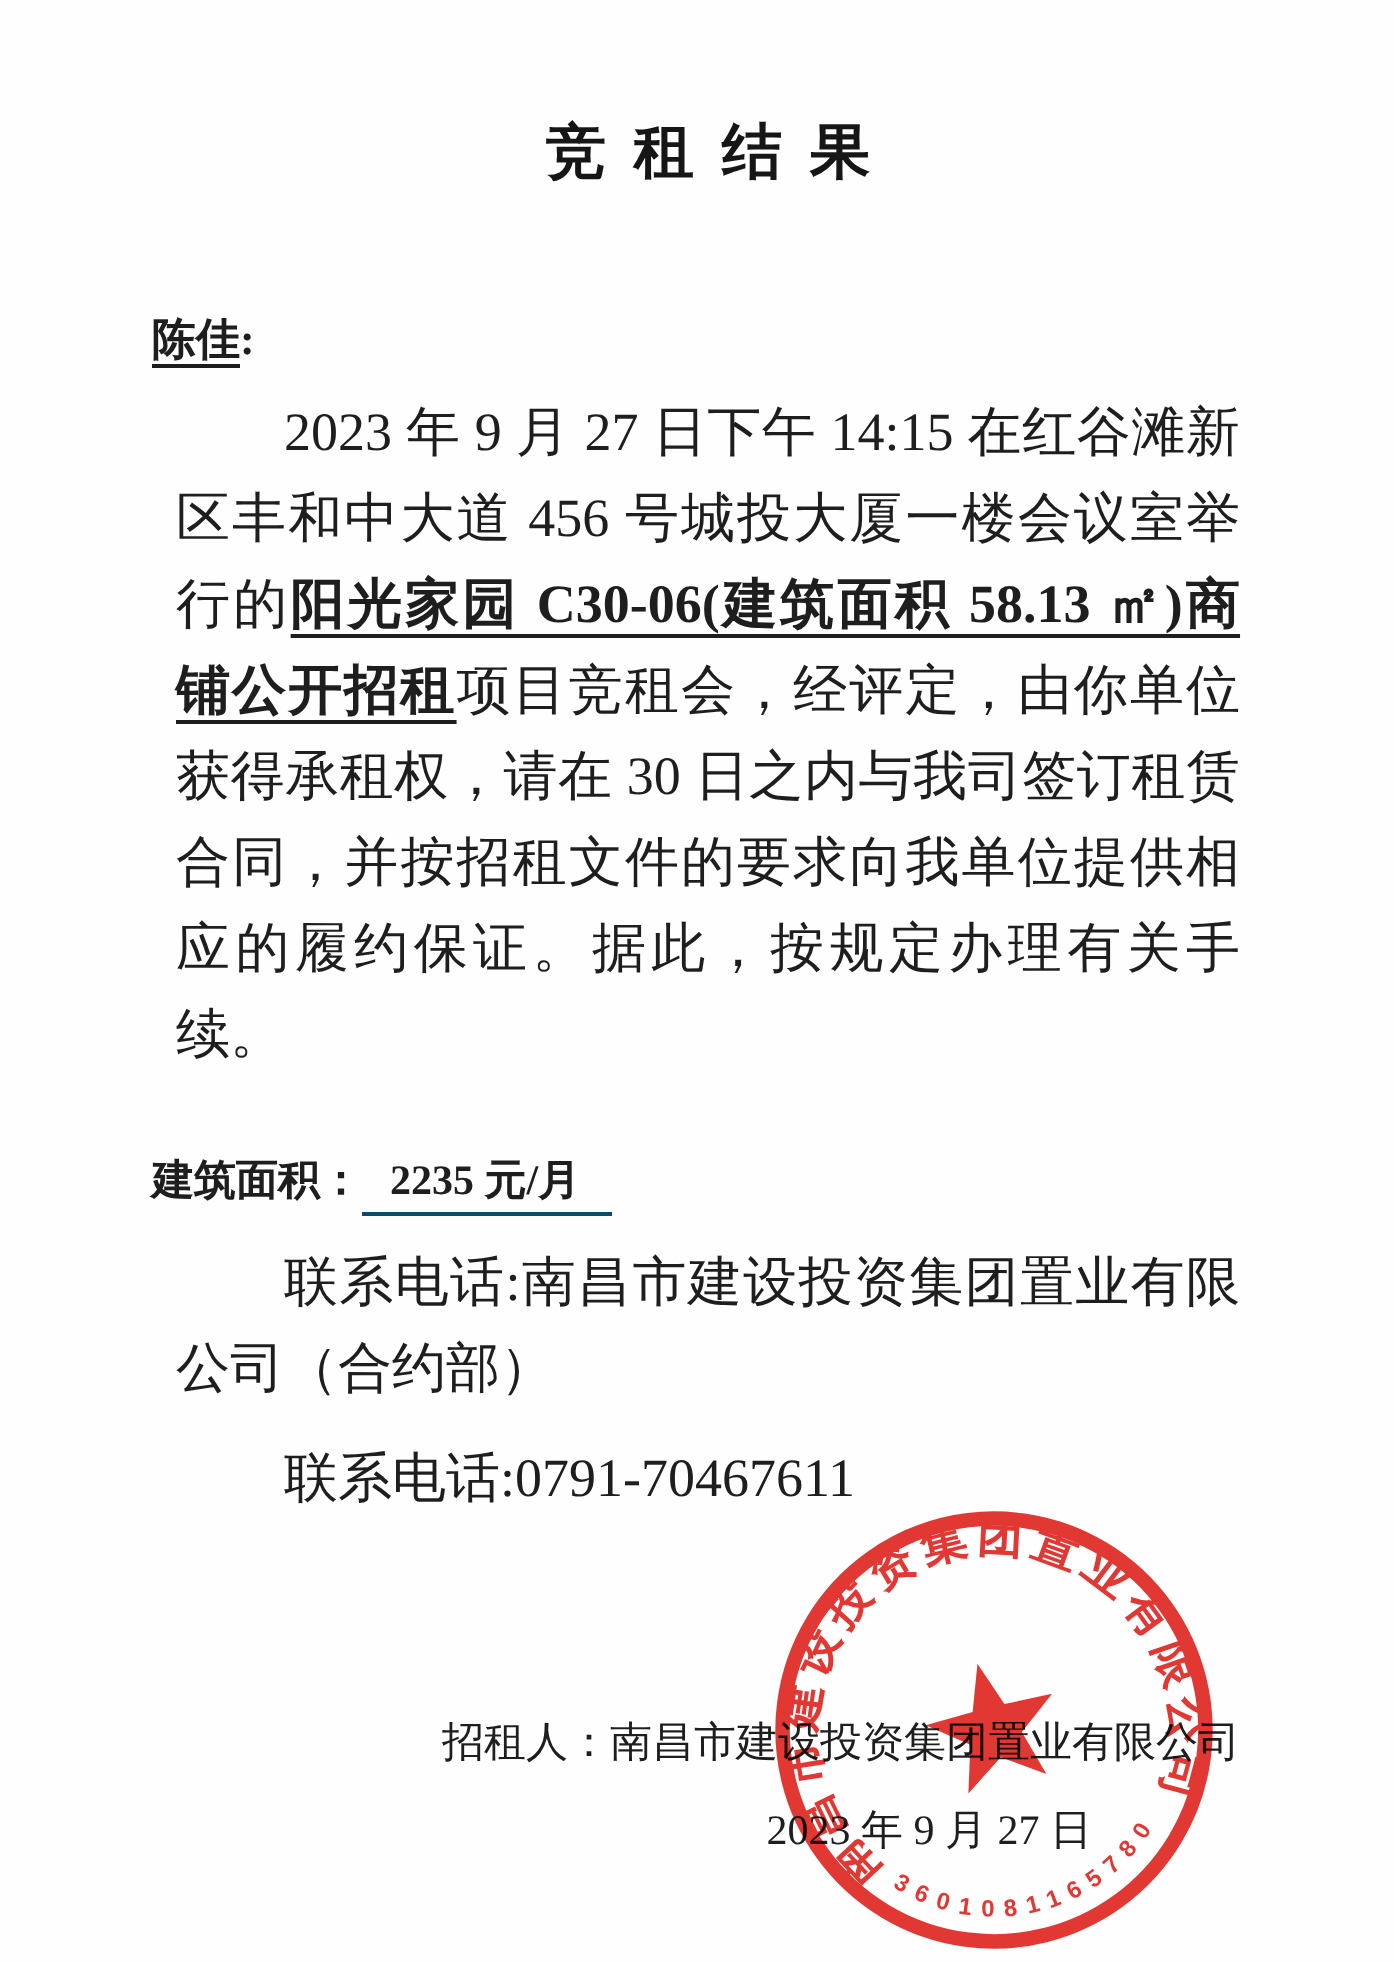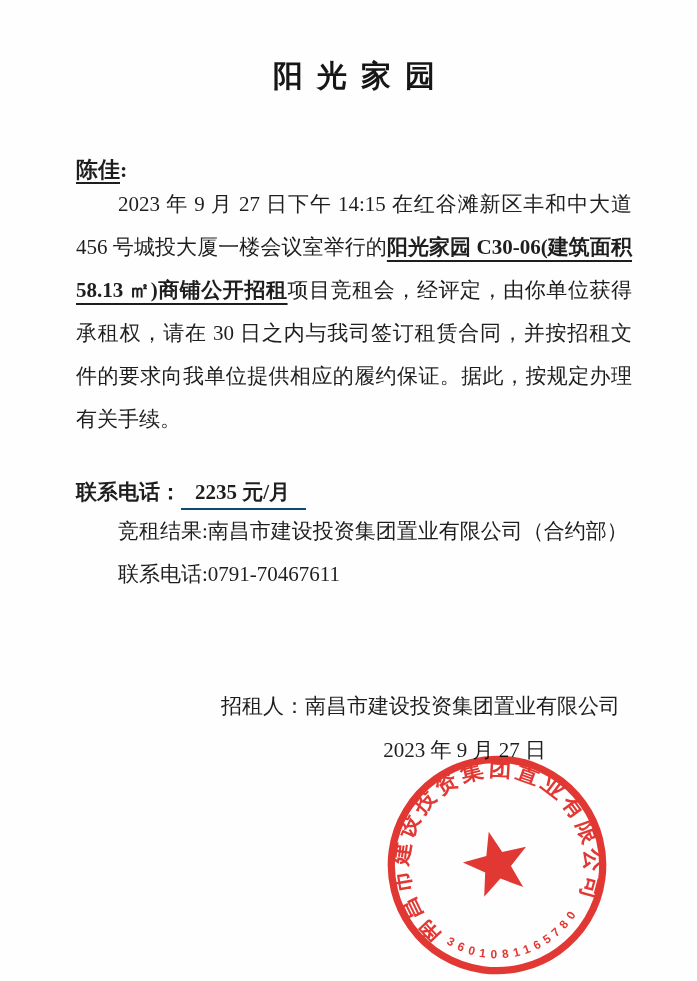--- a/index.html
+++ b/index.html
@@ -31,22 +31,22 @@
     font-weight:700;
     line-height:26px;
   }
   .recipient .name{
     text-decoration:underline;
     text-underline-offset:5px;
     text-decoration-thickness:1.5px;
     text-align:right;
   }
   p.body{
-    margin:0;
-    font-size:21px;
+    margin:12px;
+    font-size:27px;
     line-height:43px;
     text-align:justify;
   }
   .para1{margin-top:12px;}
   .indent{text-indent:2em;}
   .project{
     font-weight:700;
     text-decoration:underline;
     text-underline-offset:6px;
     text-decoration-thickness:1.8px;
@@ -94,30 +94,30 @@
   }
   .seal .ring-text{font-size:22px;letter-spacing:3.5px;}
   .seal .serial-text{font-size:11.5px;letter-spacing:5px;}
 </style>
 </head>
 <body>
 
 <div class="page">
   <div class="content">
 
-    <h1 class="doc-title">阳光家园</h1>
+    <h1 class="doc-title">竞租结果</h1>
 
     <p class="recipient"><span class="name">陈佳</span><span>:</span></p>
 
     <p class="body para1 indent"><span>2023 年 9 月 27 日下午 14:15 在红谷滩新区丰和中大道 456 号城投大厦一楼会议室举行的</span><span class="project">阳光家园 C30-06(建筑面积 58.13 ㎡)商铺公开招租</span><span>项目竞租会，经评定，由你单位获得承租权，请在 30 日之内与我司签订租赁合同，并按招租文件的要求向我单位提供相应的履约保证。据此，按规定办理有关手续。</span></p>
 
-    <p class="result-line"><span>联系电话：</span><span class="result-value">2235 元/月</span></p>
+    <p class="result-line"><span>建筑面积：</span><span class="result-value">2235 元/月</span></p>
 
 
-    <p class="body supervisor-line indent">竞租结果:南昌市建设投资集团置业有限公司（合约部）</p>
+    <p class="body supervisor-line indent">联系电话:南昌市建设投资集团置业有限公司（合约部）</p>
 
     <p class="body phone-line indent">联系电话:0791-70467611</p>
 
     <div class="signature">
       <p class="lessor-line">招租人：南昌市建设投资集团置业有限公司</p>
       <p class="date-line">2023 年 9 月 27 日</p>
     </div>
 
   </div>
 

